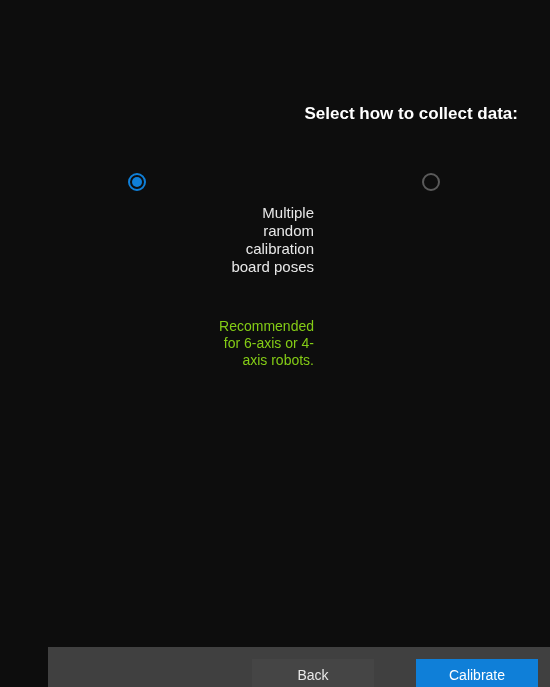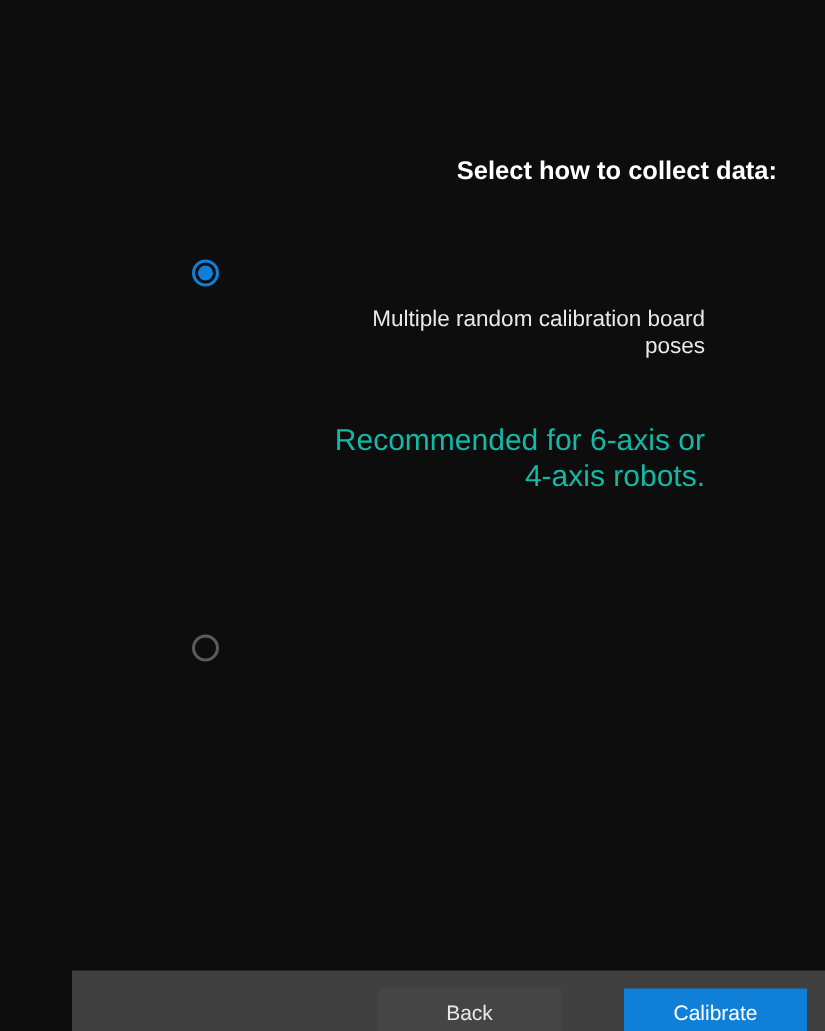--- a/index.html
+++ b/index.html
@@ -21,21 +21,21 @@
       padding: 40px 32px 0 32px;
     }
     .title {
       font-size: 17px;
       font-weight: 600;
       color: #ffffff;
       margin-bottom: 32px;
     }
     .option-group {
       display: flex;
-      flex-direction: column;
+      flex-direction: row;
       gap: 28px;
     }
     .option {
       display: flex;
       align-items: flex-start;
       gap: 14px;
       cursor: pointer;
     }
     .radio {
       width: 18px;
@@ -66,22 +66,22 @@
       flex-direction: column;
       gap: 10px;
     }
     .option-label {
       font-size: 15px;
       color: #e8e8e8;
       font-weight: 400;
       line-height: 1.2;
     }
     .option-description {
-      font-size: 20px;
-      color: #14b8a6;
+      font-size: 14px;
+      color: #84cc16;
       font-weight: 400;
       line-height: 1.2;
     }
     .footer {
       position: absolute;
       bottom: 0;
       left: 0;
       right: 0;
       height: 56px;
       background: #404040;

